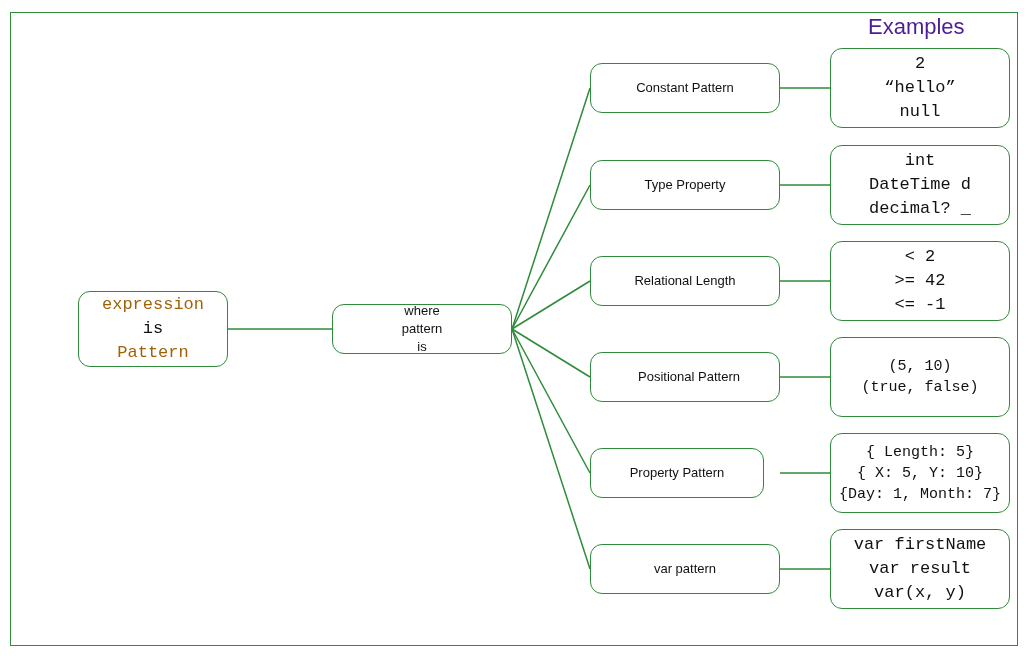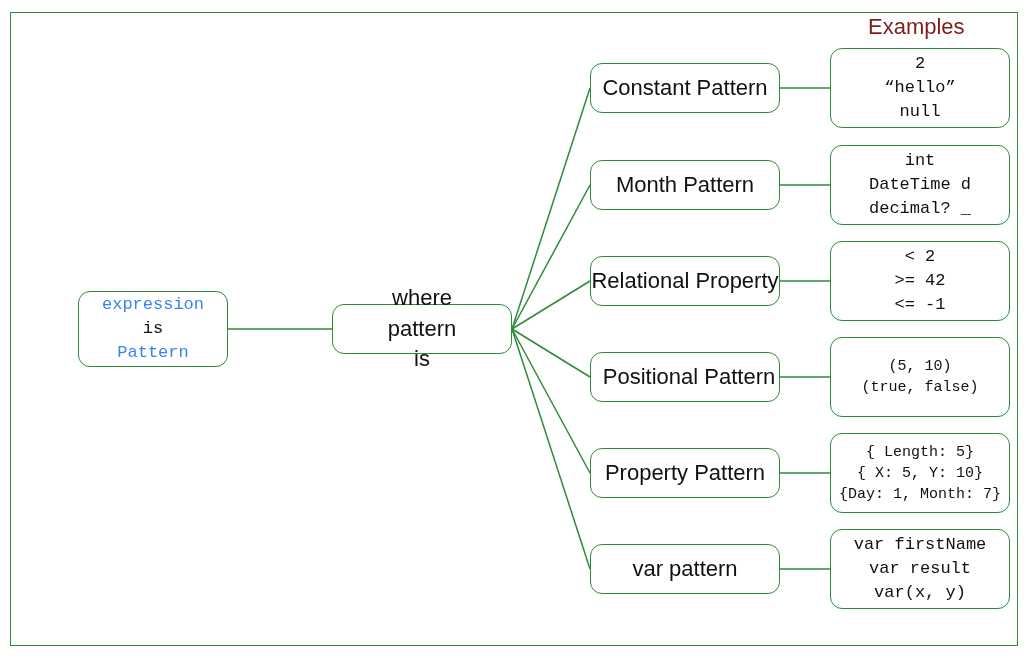--- a/index.html
+++ b/index.html
@@ -11,40 +11,40 @@
     position: relative;
   }
   .frame {
     position: absolute;
     left: 10px; top: 12px;
     width: 1008px; height: 634px;
     border: 1.5px solid #2e8b3a;
   }
   .heading {
     position: absolute;
-    color: #7f1d1d;
+    color: #4c1d95;
     font-size: 22px;
     font-weight: 500;
   }
   .box {
     position: absolute;
     border: 1.5px solid #2e8b3a;
     border-radius: 12px;
     background: #fff;
     display: flex;
     flex-direction: column;
     align-items: center;
     justify-content: center;
     text-align: center;
     line-height: 1.4;
   }
   .mono { font-family: Consolas, "Courier New", monospace; font-size: 17px; color: #111; }
   .mono-sm { font-family: Consolas, "Courier New", monospace; font-size: 15px; color: #111; }
-  .green { color: #3b82f6; }
-  .reg { font-family: "Segoe UI", Arial, sans-serif; font-size: 22px; color: #111; }
+  .green { color: #a16207; }
+  .reg { font-family: "Segoe UI", Arial, sans-serif; font-size: 13px; color: #111; }
   svg.wires {
     position: absolute;
     left: 0; top: 0;
     width: 1028px; height: 658px;
     pointer-events: none;
   }
   svg.wires line { stroke: #2e8b3a; stroke-width: 1.5; }
 </style>
 </head>
 <body>
@@ -81,29 +81,29 @@
 <div class="box" style="left:332px; top:304px; width:180px; height:50px; flex-direction:column;">
   <span class="reg">where </span>
   <span class="reg green" style="font-weight:500;">pattern</span>
   <span class="reg"> is</span>
 </div>
 
 <div class="box" style="left:590px; top:63px;  width:190px; height:50px;">
     <span class="reg green">Constant Pattern</span>
   </div>
 <div class="box" style="left:590px; top:160px; width:190px; height:50px;">
-    <span class="reg green">Month Pattern</span>
+    <span class="reg green">Type Property</span>
   </div>
 <div class="box" style="left:590px; top:256px; width:190px; height:50px;">
-    <span class="reg green">Relational Property</span>
+    <span class="reg green">Relational Length</span>
   </div>
 <div class="box" style="left:590px; top:352px; width:190px; height:50px;padding-left:8px;">
     <span class="reg green">Positional Pattern</span>
   </div>
-<div class="box" style="left:590px; top:448px; width:190px; height:50px;">
+<div class="box" style="left:590px; top:448px; width:174px; height:50px;">
     <span class="reg green">Property Pattern</span>
   </div>
 <div class="box" style="left:590px; top:544px; width:190px; height:50px;">
     <span class="reg green">var pattern</span>
   </div>
 
 <div class="box" style="left:830px; top:48px;  width:180px; height:80px;">
   <span class="mono">2</span>
   <span class="mono">“hello”</span>
   <span class="mono">null</span>

